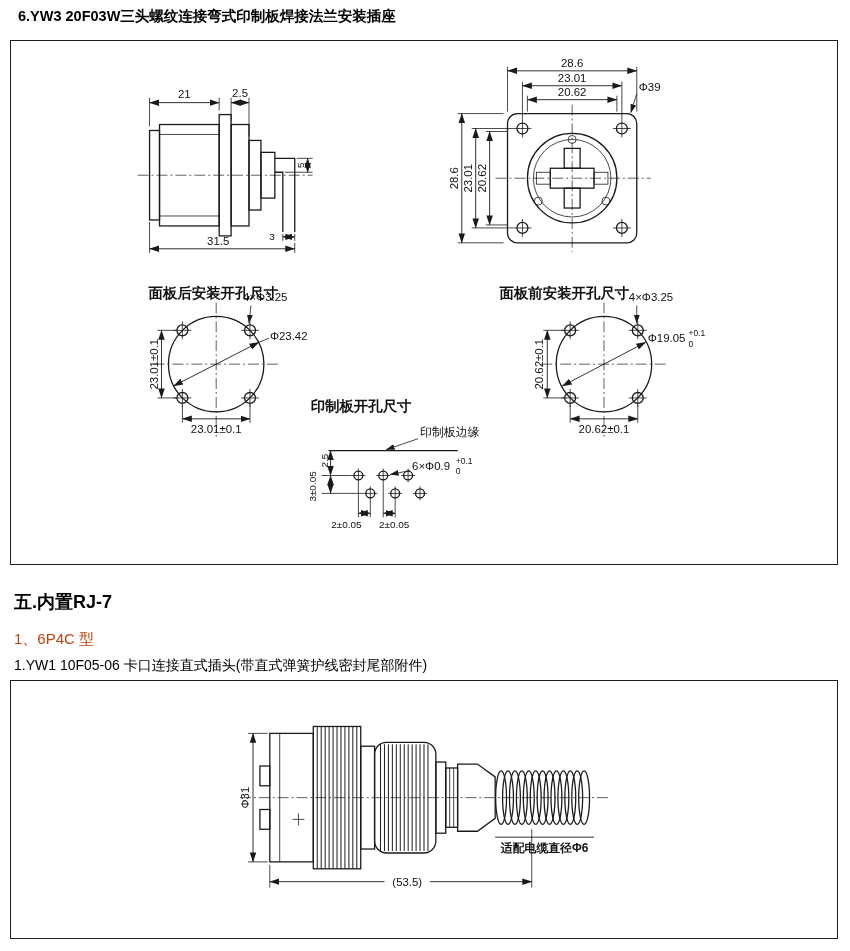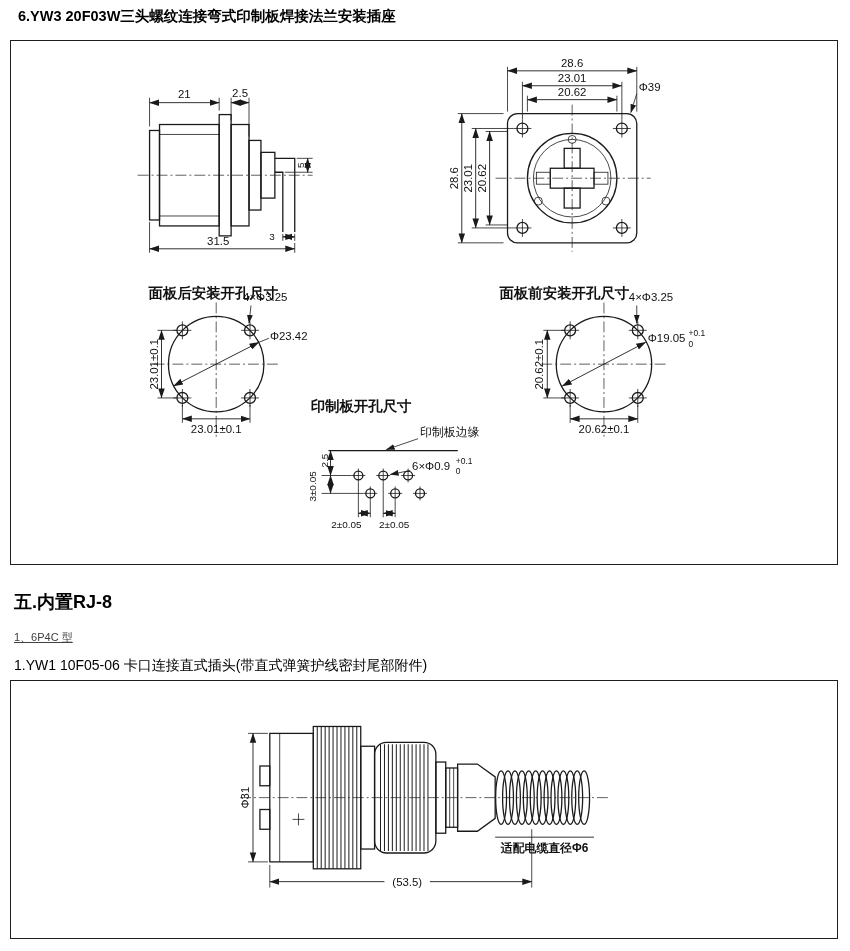--- a/index.html
+++ b/index.html
@@ -2,21 +2,21 @@
 <html><head>
 <meta charset="utf-8">
 <style>
   * { margin:0; padding:0; box-sizing:border-box; }
   body { background:#fff; font-family:"Liberation Sans","DejaVu Sans",sans-serif; color:#111; }
   .page { position:relative; width:850px; height:951px; background:#ffffff; overflow:hidden; }
   .abs { position:absolute; }
   .frame { position:absolute; border:1.6px solid #1f1f1f; background:#fff; }
   .title1 { font-size:14.5px; font-weight:bold; color:#000; }
   .h-section { font-size:18px; font-weight:bold; color:#000; }
-  .h-sub { font-size:11px; color:#404040;text-decoration:underline; }
+  .h-sub { font-size:15px; color:#c2410c; }
   .h-item { font-size:14px; color:#000; }
   svg text { fill:#111; font-family:"Liberation Sans","DejaVu Sans",sans-serif; }
   .ol   { fill:none; stroke:#1a1a1a; stroke-width:1.3; }
   .thin { fill:none; stroke:#1a1a1a; stroke-width:0.8; }
   .dim  { fill:none; stroke:#1a1a1a; stroke-width:0.9; }
   .cl   { fill:none; stroke:#1a1a1a; stroke-width:0.7; stroke-dasharray:11 3 2 3; }
   .hatch{ fill:none; stroke:#1a1a1a; stroke-width:1; }
   .dtxt { font-size:11.5px; }
   .dtxt-s { font-size:10px; }
   .tol  { font-size:8.5px; }
@@ -211,21 +211,21 @@
         <line class="thin" x1="373" y1="444" x2="373" y2="479"></line>
         <line class="thin" x1="385" y1="462" x2="385" y2="479"></line>
         <line class="dim" x1="348" y1="475" x2="360" y2="475" marker-start="url(#arr)" marker-end="url(#arr)"></line>
         <line class="dim" x1="373" y1="475" x2="385" y2="475" marker-start="url(#arr)" marker-end="url(#arr)"></line>
         <text class="dtxt-s" x="336" y="490" text-anchor="middle">2±0.05</text>
         <text class="dtxt-s" x="384" y="490" text-anchor="middle">2±0.05</text>
       </g>
     </svg>
   </div>
 
-  <div class="abs h-section" style="left:14px; top:590px;">五.内置RJ-8</div>
+  <div class="abs h-section" style="left:14px; top:590px;">五.内置RJ-7</div>
   <div class="abs h-sub" style="left:14px; top:630px;">1、6P4C 型</div>
   <div class="abs h-item" style="left:14px; top:657px;">1.YW1 10F05-06 卡口连接直式插头(带直式弹簧护线密封尾部附件)</div>
 
   <div class="frame" style="left:10px; top:680px; width:828px; height:259px;">
     <svg viewBox="0 0 828 259" width="826" height="256">
       <g>
         <line class="cl" x1="228" y1="118" x2="600" y2="118"></line>
 
         <rect class="ol" x="258" y="53" width="44" height="130"></rect>
         <line class="thin" x1="268" y1="53" x2="268" y2="183"></line>

